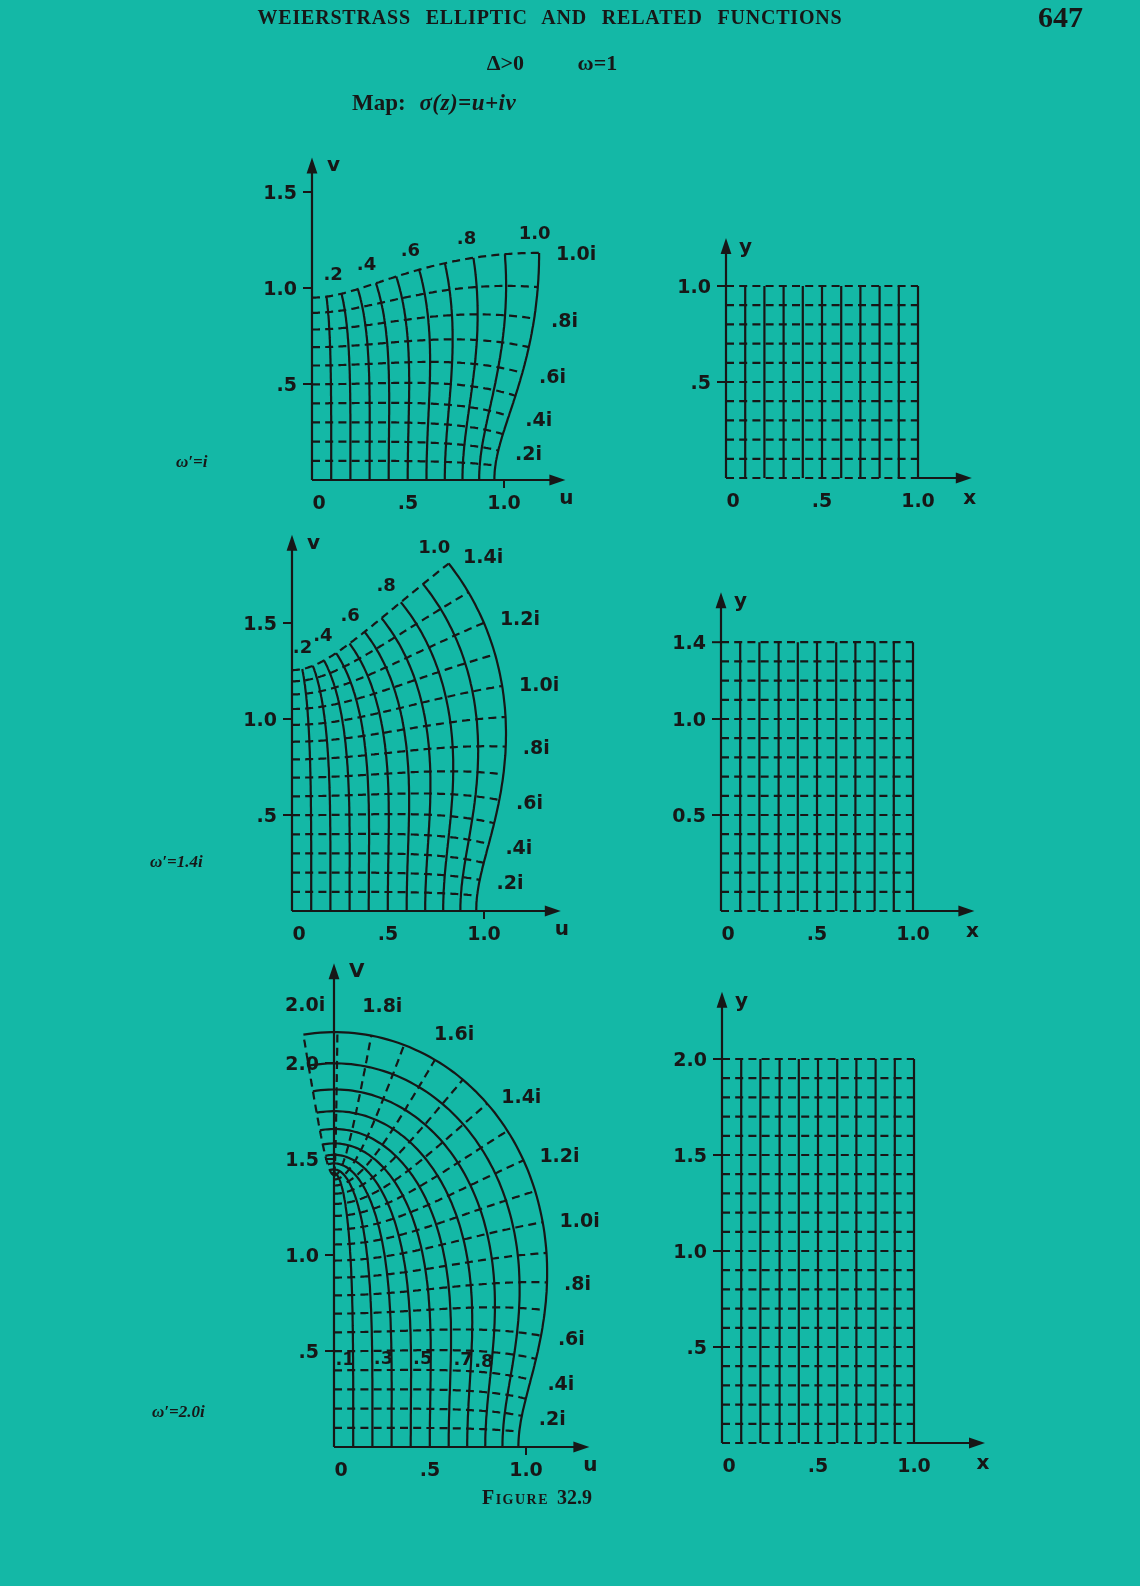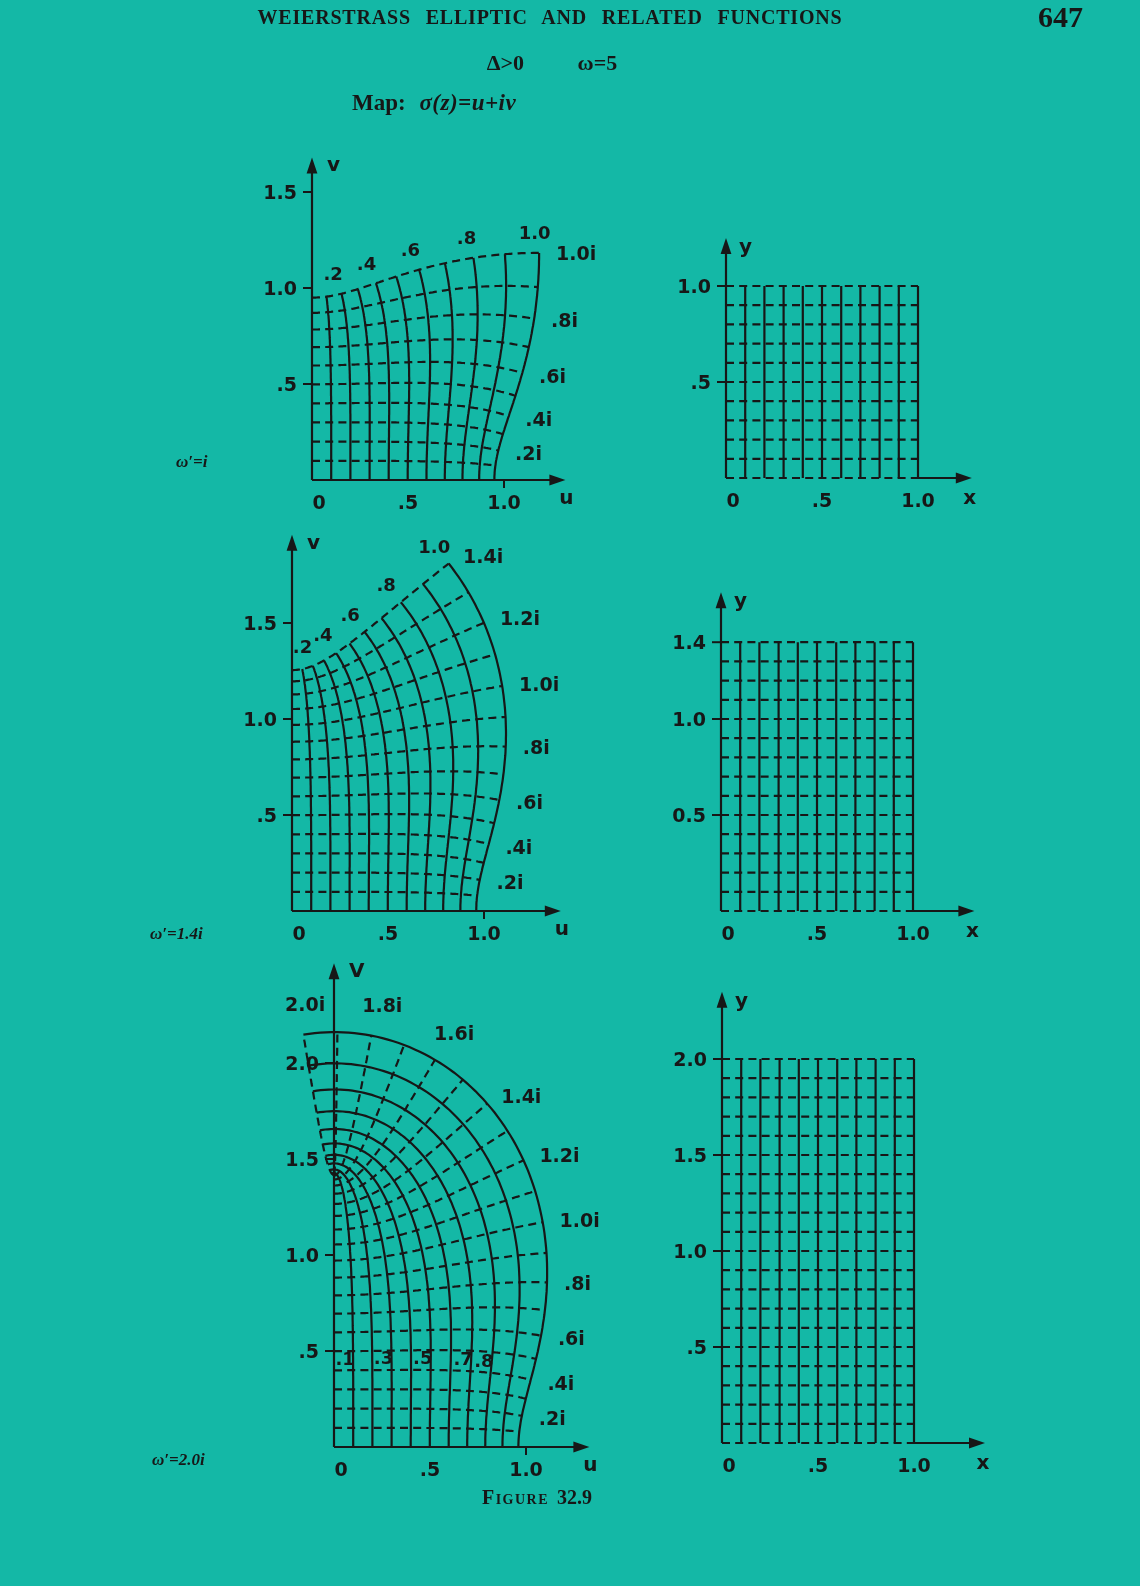--- a/index.html
+++ b/index.html
@@ -9,36 +9,36 @@
     font-family:"Liberation Serif",serif;font-weight:700;font-size:20px;letter-spacing:0.8px;word-spacing:9px;}
   .hdr-page{position:absolute;left:1038px;top:0px;font-family:"Liberation Serif",serif;font-weight:700;font-size:30px;text-align:center;}
   .cond{position:absolute;left:352px;top:50px;width:400px;text-align:center;
     font-family:"Liberation Serif",serif;font-weight:700;font-size:22px;}
   .cond .gap{margin-left:48px;}
   .mapline{position:absolute;left:352px;top:90px;width:400px;text-align:left;
     font-family:"Liberation Serif",serif;font-weight:700;font-size:23px;}
   .mapline .formula{font-style:italic;margin-left:8px;letter-spacing:0.5px;}
   .omega-label{position:absolute;font-family:"Liberation Serif",serif;font-style:italic;font-weight:700;font-size:17px;}
   #omega-0{left:176px;top:452px;}
-  #omega-1{left:150px;top:924px;}
-  #omega-2{left:152px;top:1450px;text-align:center;}
+  #omega-1{left:150px;top:852px;}
+  #omega-2{left:152px;top:1402px;text-align:center;}
   .caption{position:absolute;left:387px;top:1486px;width:300px;text-align:center;
     font-family:"Liberation Serif",serif;font-weight:700;font-size:20px;}
   .caption .sc{font-variant:small-caps;letter-spacing:1.5px;margin-right:8px;}
   text{font-family:"DejaVu Sans",sans-serif;font-weight:bold;}
 </style>
 </head>
 <body>
 
 <div class="sheet">
   <div class="hdr-title">WEIERSTRASS ELLIPTIC AND RELATED FUNCTIONS</div>
   <div class="hdr-page">647</div>
   <div class="cond">
     <span>Δ&gt;0</span>
-    <span class="gap">ω=5</span>
+    <span class="gap">ω=1</span>
   </div>
   <div class="mapline">
     <span>Map:</span>
     <span class="formula">σ(z)=u+iv</span>
   </div>
   <div class="omega-label" id="omega-0">ω′=i</div>
   <div class="omega-label" id="omega-1">ω′=1.4i</div>
   <div class="omega-label" id="omega-2">ω′=2.0i</div>
   <svg id="fig" width="1140" height="1586">
       <g>

